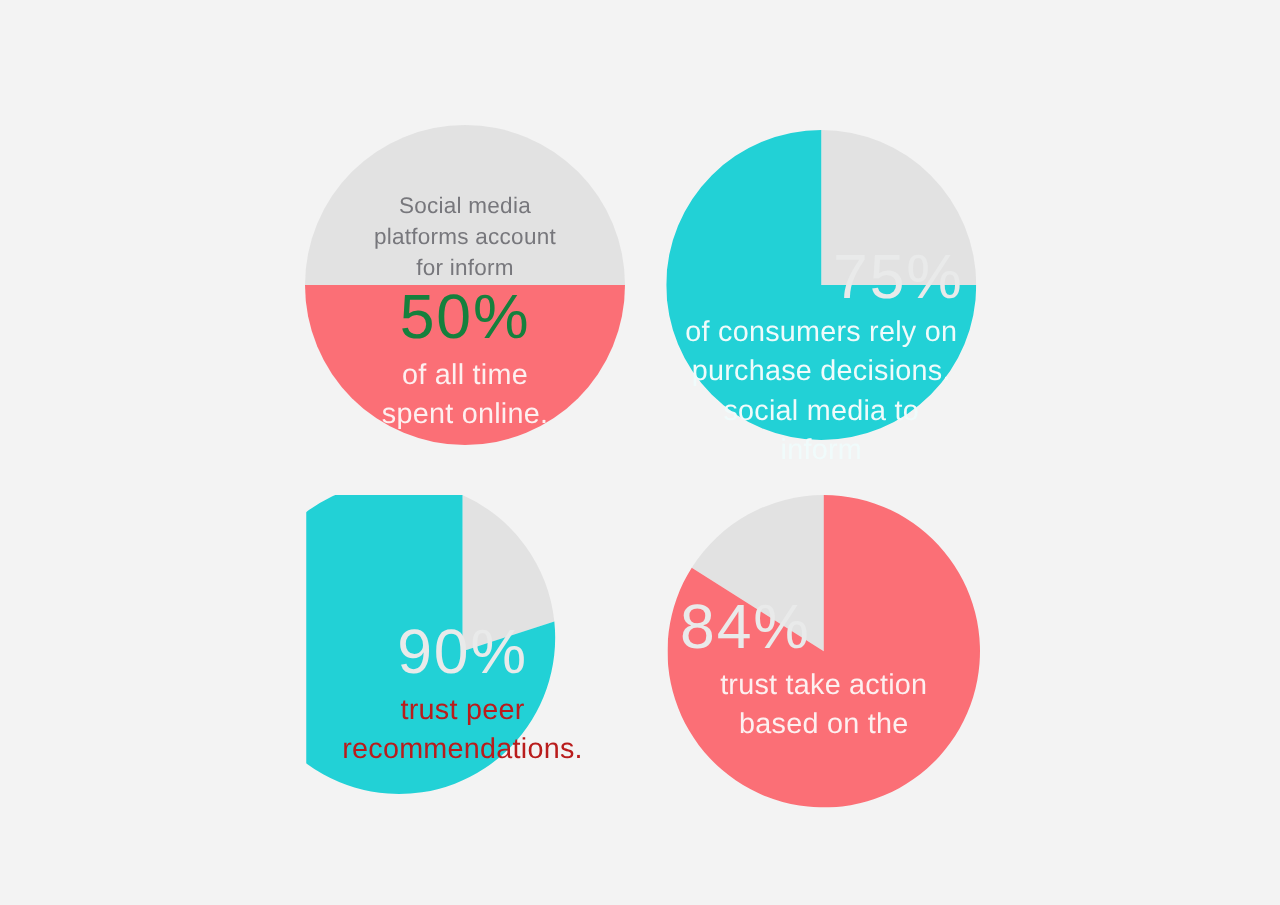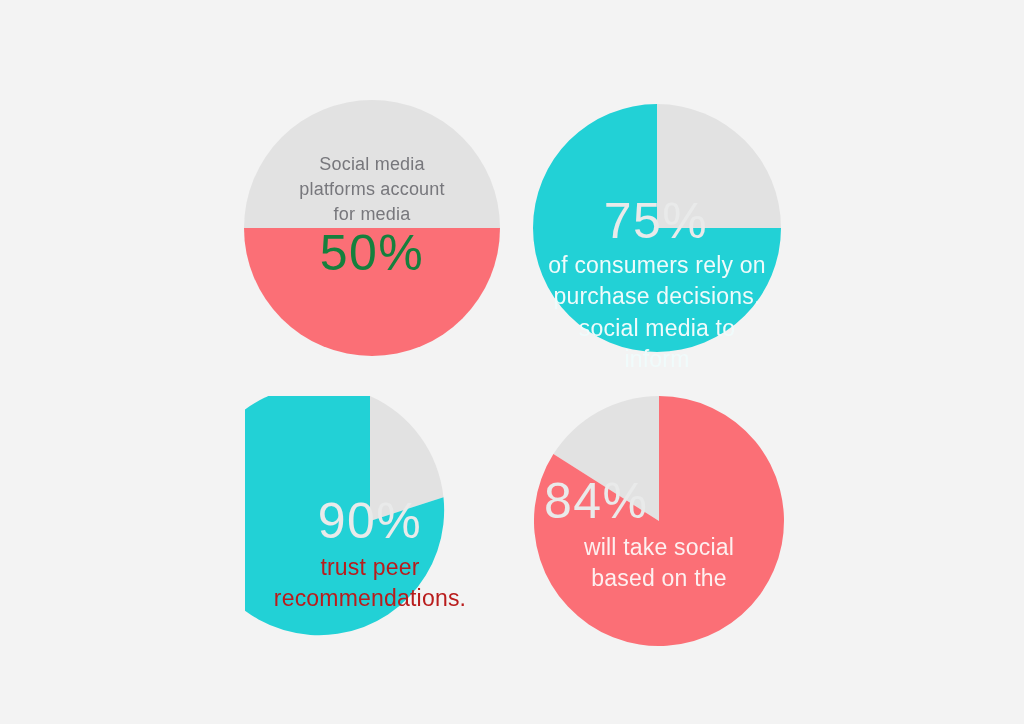--- a/index.html
+++ b/index.html
@@ -70,21 +70,21 @@
   }
 
   
   #card-50 { left: 244px; top: 100px; width: 256px; height: 256px; }
   #card-50 .lead-text { top: 52px; color: #77777c; }
   #card-50 .big-pct { top: 128px; color: #15803d; }
   #card-50 .sub-text { top: 184px; color: #fdf0f0; }
 
   
   #card-75 { left: 533px; top: 104px; width: 248px; height: 248px; }
-  #card-75 .big-pct { top: 92px; color: #e9eaea; text-align: center; padding-left: 8px; }
+  #card-75 .big-pct { top: 92px; color: #e9eaea; text-align: right; padding-left: 8px; }
   #card-75 .sub-text { top: 146px; color: #f0fbfb; }
 
   
   #card-90 { left: 245px; top: 396px; width: 250px; height: 250px; }
   #card-90 .big-pct { top: 100px; color: #e9eaea; }
   #card-90 .sub-text { top: 156px; color: #b91c1c; }
 
   
   #card-84 { left: 534px; top: 396px; width: 250px; height: 250px; }
   #card-84 .big-pct { top: 80px; color: #e9eaea; text-align: left; padding-right: 18px; }
@@ -100,25 +100,29 @@
       <svg class="pie-svg" width="256" height="256" viewBox="0 0 256 256">
 
         <path d="M 128 128 L 128 0 A 128 128 0 0 0 128 256 Z" transform="rotate(90 128 128)" fill="#e2e2e2"></path>
 
         <path d="M 128 128 L 128 0 A 128 128 0 0 1 128 256 Z" transform="rotate(90 128 128)" fill="#fb6f76"></path>
       </svg>
 
       <div class="pie-label lead-text">
         <div>Social media</div>
         <div>platforms account</div>
-        <div>for media</div>
+        <div>for inform</div>
       </div>
 
       <div class="pie-label big-pct">50%</div>
 
+      <div class="pie-label sub-text">
+        <div>of all time</div>
+        <div>spent online.</div>
+      </div>
     </div>
   </div>
 
   <div class="pie-card" id="card-75">
     <div class="pie-wrap">
       <svg class="pie-svg" width="248" height="248" viewBox="0 0 248 248">
 
         <path d="M 124 124 L 124 0 A 124 124 0 0 1 248 124 Z" fill="#e2e2e2"></path>
 
         <path d="M 124 124 L 248 124 A 124 124 0 1 1 124 0 Z" fill="#22d1d6"></path>
@@ -157,19 +161,19 @@
       <svg class="pie-svg" width="250" height="250" viewBox="0 0 250 250">
 
         <path d="M 125 125 L 125 0 A 125 125 0 0 0 19.4 58.1 Z" fill="#e2e2e2"></path>
 
         <path d="M 125 125 L 125 0 A 125 125 0 1 1 19.4 58.1 Z" fill="#fb6f76"></path>
       </svg>
 
       <div class="pie-label big-pct">84%</div>
 
       <div class="pie-label sub-text">
-        <div>will take social</div>
+        <div>trust take action</div>
         <div>based on the</div>
       </div>
     </div>
   </div>
 
 </div>
 
 </body></html>

